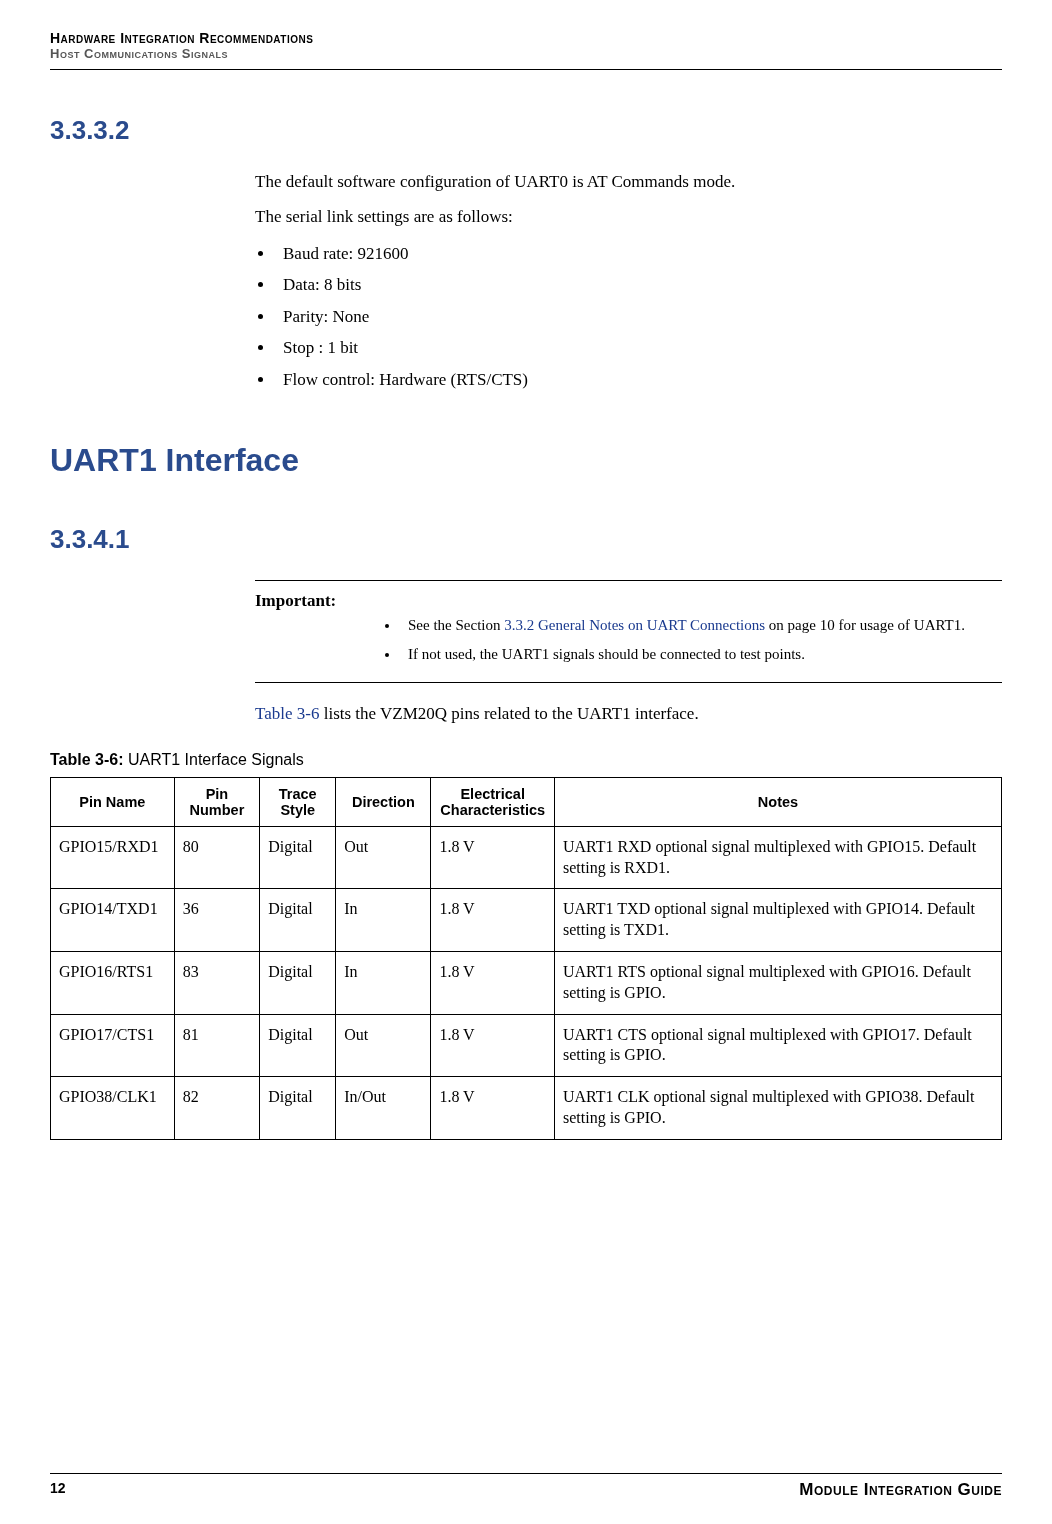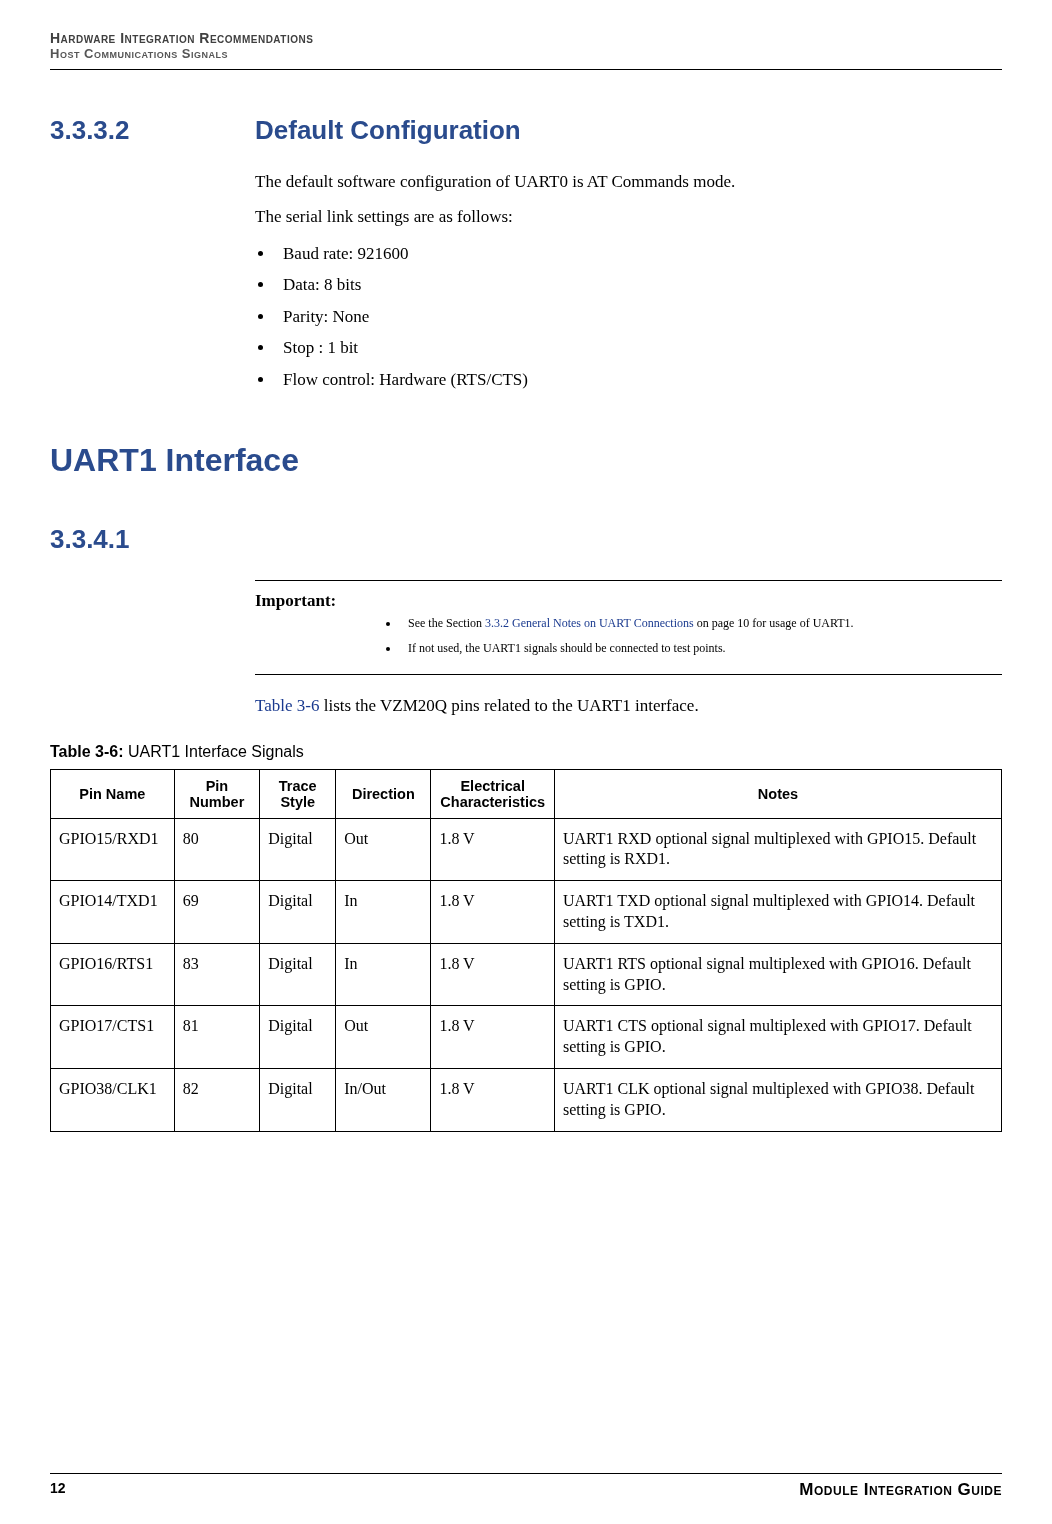--- a/index.html
+++ b/index.html
@@ -16,21 +16,21 @@
     .header {
       padding-top: 30px;
       padding-bottom: 8px;
       border-bottom: 1px solid #000;
     }
     .header-line1, .header-line2 {
       font-family: Arial, Helvetica, sans-serif;
       font-weight: bold;
       font-variant: small-caps;
       letter-spacing: 0.5px;
-      color: #404040;
+      color: #000000;
       font-size: 14px;
     }
     .header-line2 {
       font-size: 13px;
       color: #555;
     }
     .section-number {
       color: #2a4b8d;
       font-family: Verdana, Arial, sans-serif;
       font-weight: bold;
@@ -68,21 +68,21 @@
       margin-left: 205px;
       border-top: 1px solid #000;
       border-bottom: 1px solid #000;
       padding: 10px 0;
       margin-bottom: 20px;
     }
     .important-label { font-weight: bold; font-size: 17px; margin-bottom: 4px; }
     .important-list {
       margin-left: 145px;
       list-style: disc;
-      font-size: 12px;
+      font-size: 15px;
       line-height: 1.35;
     }
     .important-list li { margin-bottom: 8px; padding-left: 8px; }
     .link { color: #1a3a8f; }
     .table-caption {
       font-family: Verdana, Arial, sans-serif;
       font-size: 16px;
       margin-top: 25px;
       margin-bottom: 8px;
     }
@@ -135,21 +135,20 @@
 </head>
 <body>
 
 <div class="header">
   <div class="header-line1">Hardware Integration Recommendations</div>
   <div class="header-line2">Host Communications Signals</div>
 </div>
 
 <div class="h2">
   <span class="num section-number">3.3.3.2</span>
-  <span class="h2-title">Default Configuration</span>
 </div>
 
 <div class="body-text">The default software configuration of UART0 is AT Commands mode.</div>
 <div class="body-text">The serial link settings are as follows:</div>
 <ul class="bullet-list">
   <li>Baud rate: 921600</li>
   <li>Data: 8 bits</li>
   <li>Parity: None</li>
   <li>Stop : 1 bit</li>
   <li>Flow control: Hardware (RTS/CTS)</li>
@@ -194,21 +193,21 @@
       <tr>
         <td>GPIO15/RXD1</td>
         <td>80</td>
         <td>Digital</td>
         <td>Out</td>
         <td>1.8 V</td>
         <td>UART1 RXD optional signal multiplexed with GPIO15. Default setting is RXD1.</td>
       </tr>
       <tr>
         <td>GPIO14/TXD1</td>
-        <td>69</td>
+        <td>36</td>
         <td>Digital</td>
         <td>In</td>
         <td>1.8 V</td>
         <td>UART1 TXD optional signal multiplexed with GPIO14. Default setting is TXD1.</td>
       </tr>
       <tr>
         <td>GPIO16/RTS1</td>
         <td>83</td>
         <td>Digital</td>
         <td>In</td>

